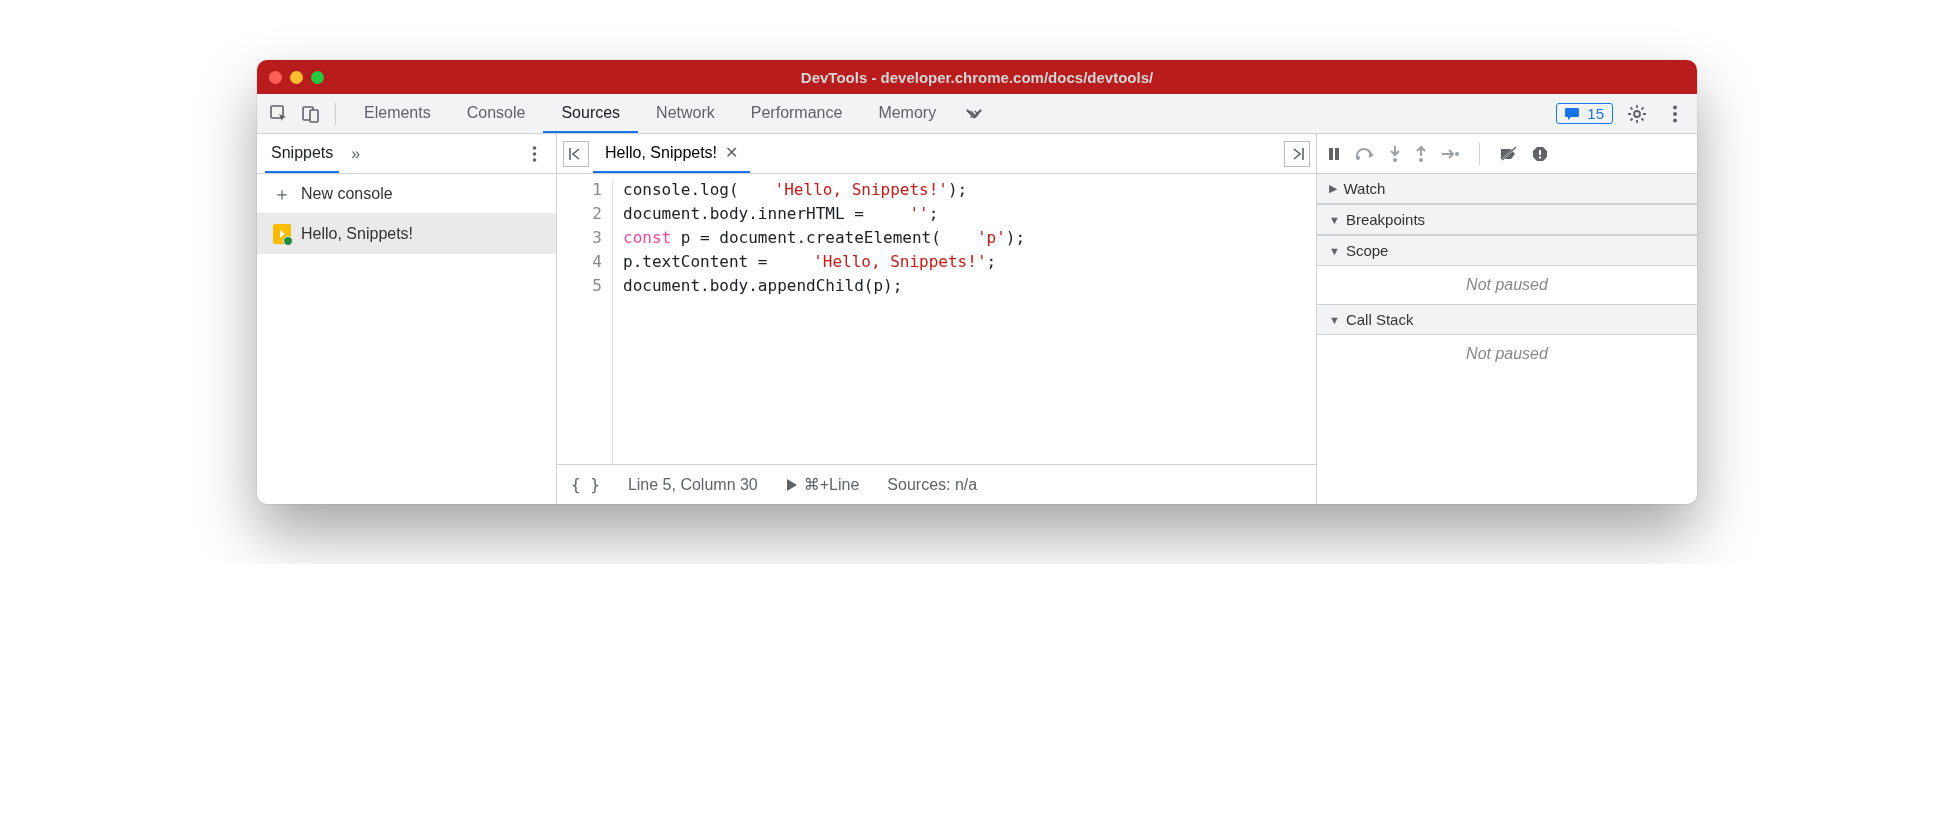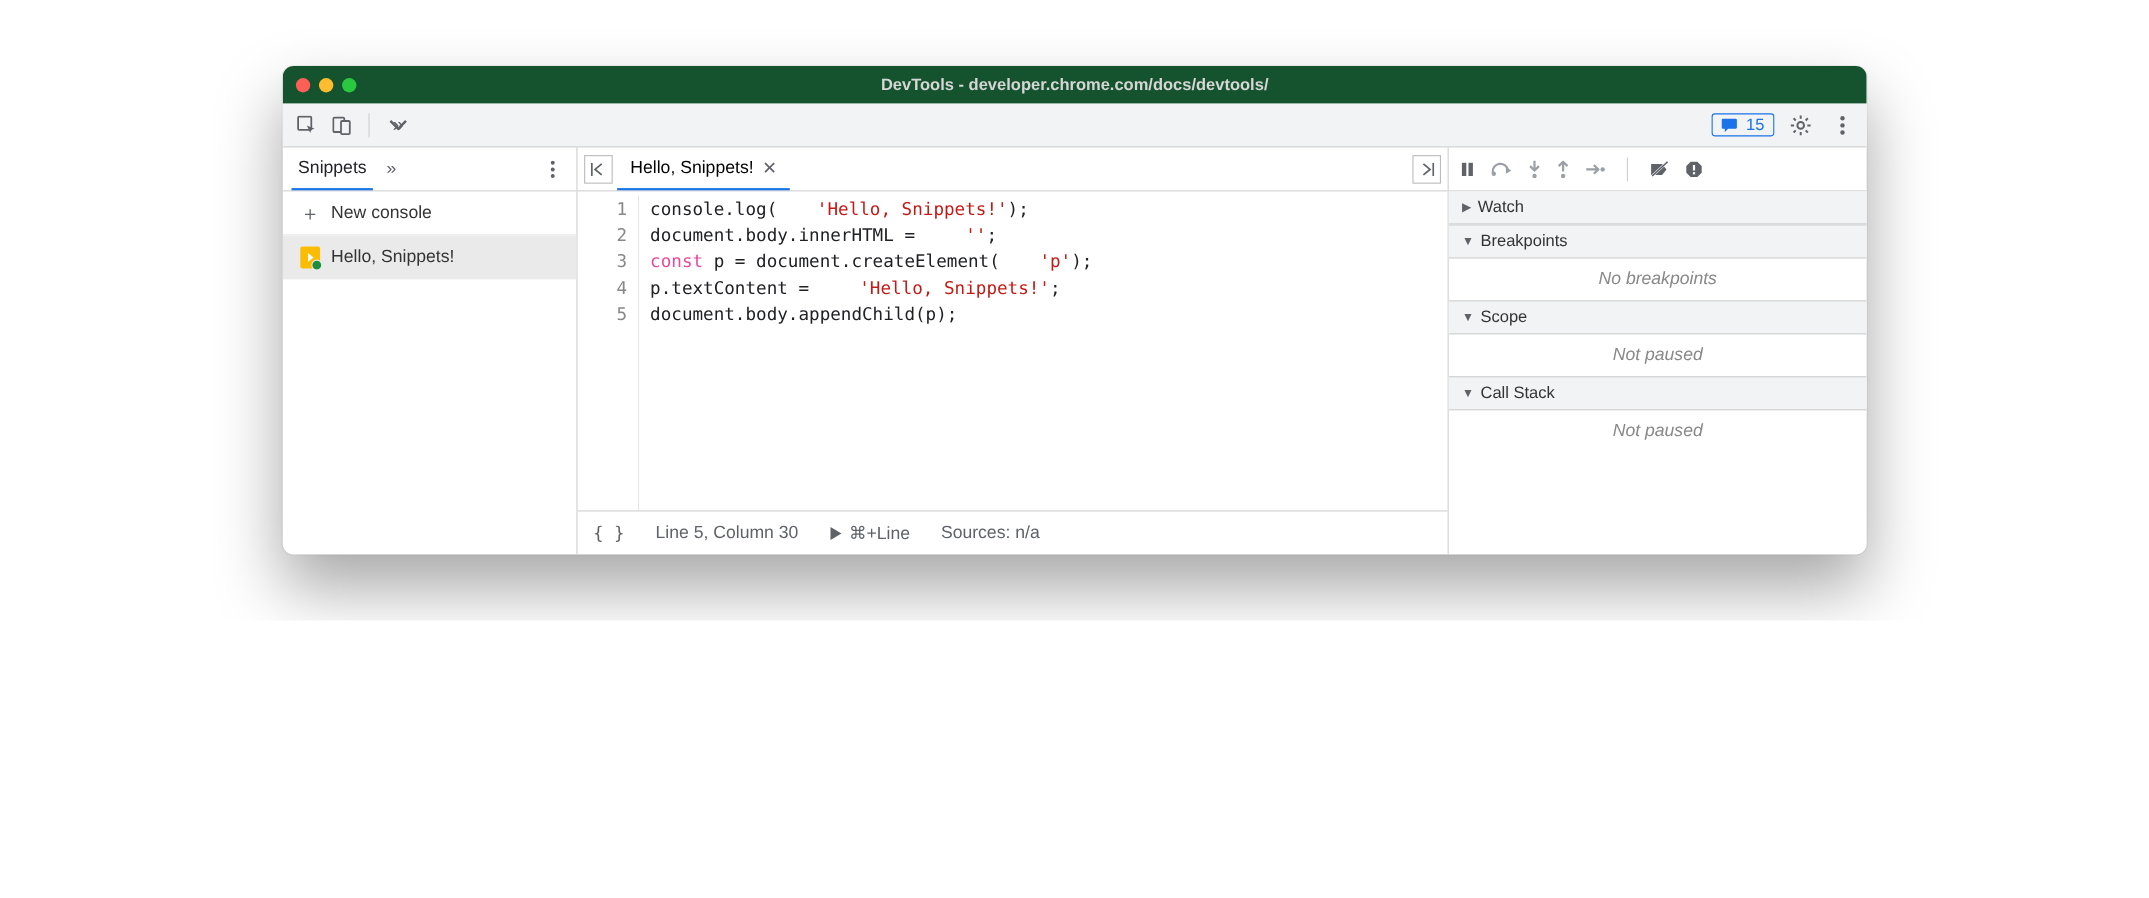--- a/index.html
+++ b/index.html
@@ -12,21 +12,21 @@
     padding: 60px 80px;
   }
   .window {
     width: 1440px;
     border-radius: 10px;
     overflow: hidden;
     box-shadow: 0 30px 60px rgba(0,0,0,0.35), 0 0 0 1px rgba(0,0,0,0.05);
     background: #fff;
   }
   .titlebar {
-    background: #14532d;
+    background: #b91c1c;
     height: 34px;
     display: flex;
     align-items: center;
     padding: 0 12px;
     position: relative;
   }
   .traffic-lights { display: flex; gap: 8px; }
   .traffic-light {
     width: 13px; height: 13px; border-radius: 50%;
   }
@@ -82,21 +82,21 @@
     border-radius: 3px;
     padding: 1px 8px;
     color: #1a73e8;
     font-size: 15px;
   }
   .content {
     display: flex;
     height: 370px;
   }
   .sidebar {
-    width: 268px;
+    width: 300px;
     border-right: 1px solid #d0d0d0;
     display: flex; flex-direction: column;
   }
   .sidebar-tabs {
     height: 40px;
     border-bottom: 1px solid #d0d0d0;
     display: flex; align-items: center;
     padding: 0 8px;
     gap: 8px;
   }
@@ -246,20 +246,28 @@
           <path d="M9 9 L16 12 L13 13 L12 16 Z" fill="#5f6368"></path>
         </svg>
     </div>
     <div class="toolbar-icon">
       <svg width="18" height="18" viewBox="0 0 18 18">
           <rect x="1" y="2" width="10" height="13" fill="none" stroke="#5f6368" stroke-width="1.6" rx="1"></rect>
           <rect x="8" y="5" width="8" height="12" fill="#f1f3f4" stroke="#5f6368" stroke-width="1.6" rx="1"></rect>
         </svg>
     </div>
     <div class="divider-v"></div>
+    <div class="tabs" id="main-tabs">
+        <div class="tab">Elements</div>
+        <div class="tab">Console</div>
+        <div class="tab active">Sources</div>
+        <div class="tab">Network</div>
+        <div class="tab">Performance</div>
+        <div class="tab">Memory</div>
+      </div>
     <div class="toolbar-icon">
       <svg width="18" height="12" viewBox="0 0 18 12">
           <path d="M2 2 L9 9 L16 2" fill="none" stroke="#5f6368" stroke-width="2"></path>
           <path d="M2 2 L9 9 L16 2" fill="none" stroke="#5f6368" stroke-width="2" transform="translate(0 0)"></path>
         </svg>
       <span style="margin-left:-14px;font-size:18px;color:#5f6368">»</span>
     </div>
     <div class="toolbar-right">
       <div class="issues-badge">
         <svg width="16" height="14" viewBox="0 0 16 14">
@@ -404,21 +412,20 @@
       </div>
       <div id="debug-sections">
           <div class="section-header">
             <span class="tri">▶</span>
             <span>Watch</span>
           </div>
           <div class="section-header">
             <span class="tri">▼</span>
             <span>Breakpoints</span>
           </div>
-          <div class="section-body">No breakpoints</div>
           <div class="section-header">
             <span class="tri">▼</span>
             <span>Scope</span>
           </div>
           <div class="section-body">Not paused</div>
           <div class="section-header">
             <span class="tri">▼</span>
             <span>Call Stack</span>
           </div>
           <div class="section-body">Not paused</div>

